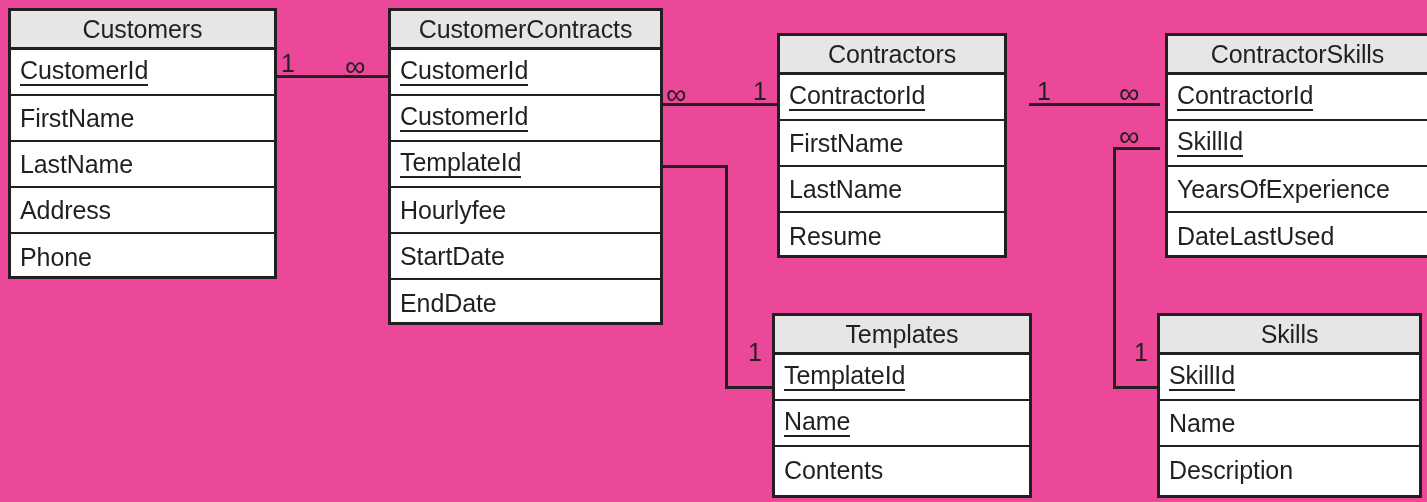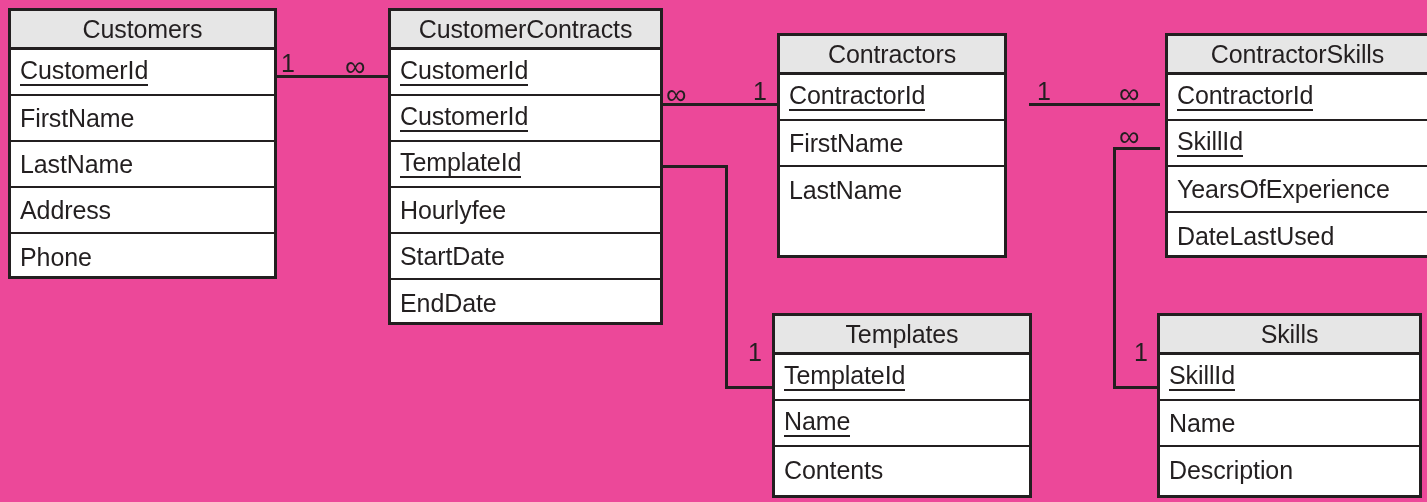--- a/index.html
+++ b/index.html
@@ -130,20 +130,23 @@
     <div class="ent-header">Contractors</div>
     <div class="ent-row key">
       <span class="fieldname">ContractorId</span>
     </div>
     <div class="ent-row">
       <span class="fieldname">FirstName</span>
     </div>
     <div class="ent-row">
       <span class="fieldname">LastName</span>
     </div>
+    <div class="ent-row">
+      <span class="fieldname">Resume</span>
+    </div>
   </div>
 
   <div class="entity" style="left:1157px; top:33px; width:265px; height:225px;margin-left:8px;">
     <div class="ent-header">ContractorSkills</div>
     <div class="ent-row key">
       <span class="fieldname">ContractorId</span>
     </div>
     <div class="ent-row key">
       <span class="fieldname">SkillId</span>
     </div>

